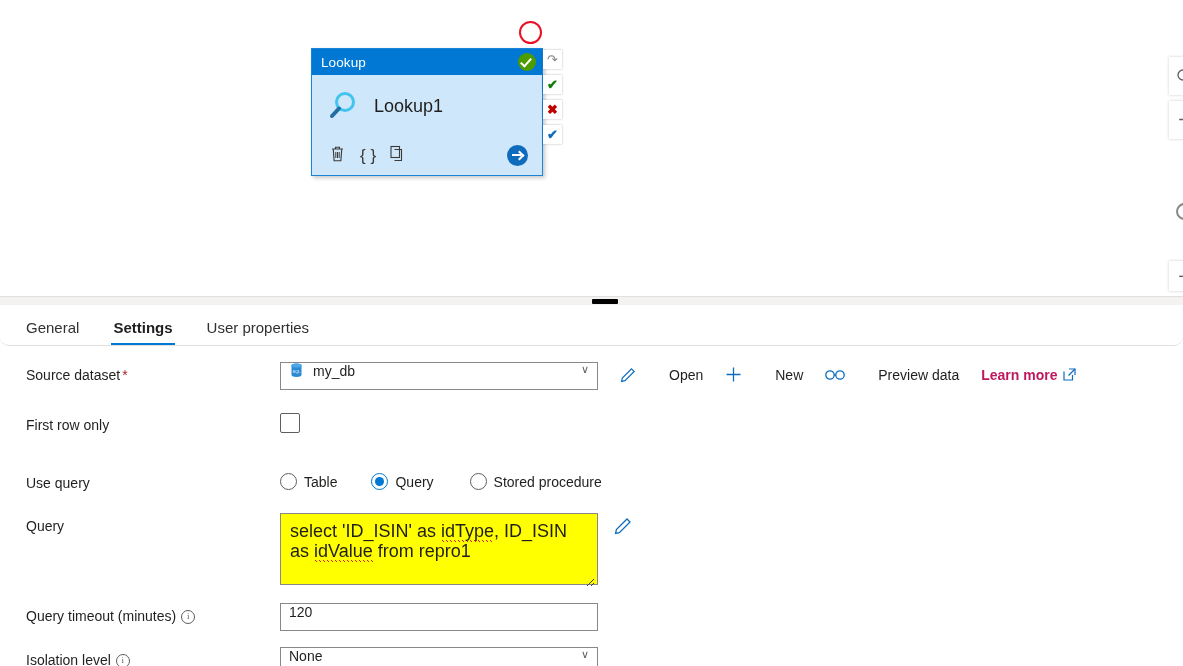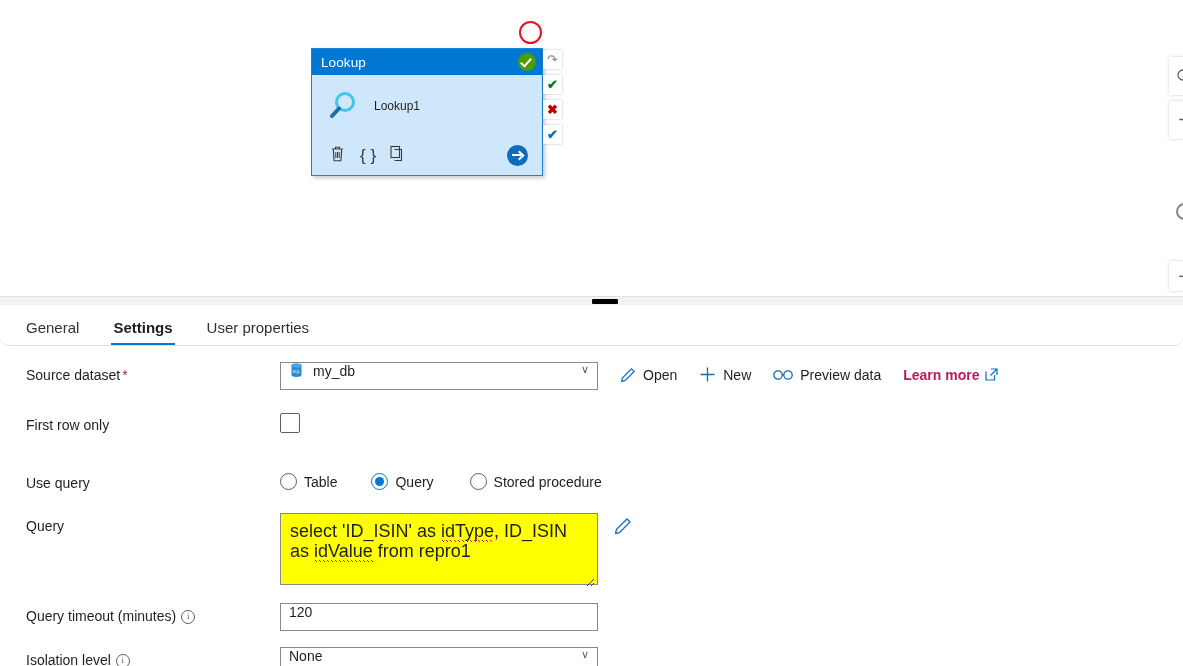--- a/index.html
+++ b/index.html
@@ -61,21 +61,21 @@
     transform: rotate(42deg);
   }
   #card-body {
     display: flex;
     align-items: center;
     height: 62px;
     padding-left: 14px;
     box-sizing: border-box;
   }
   #card-label {
-    font-size: 12px;
+    font-size: 18px;
     color: #201f1e;
     margin-left: 14px;
   }
   #card-actions {
     display: flex;
     align-items: center;
     padding: 0 14px 0 18px;
     height: 36px;
     box-sizing: border-box;
   }
@@ -300,20 +300,21 @@
     padding-top: 4px;
     font-size: 14px;
   }
   .tb-item {
     display: flex;
     align-items: center;
     margin-right: 22px;
     color: #201f1e;
     cursor: pointer;
     white-space: nowrap;
+    gap: 26px;
   }
   .tb-item .ic {
     margin-right: 7px;
     color: #0f6cbd;
     display: inline-flex;
     align-items: center;
   }
   .tb-link {
     color: #be185d;
     display: flex;

